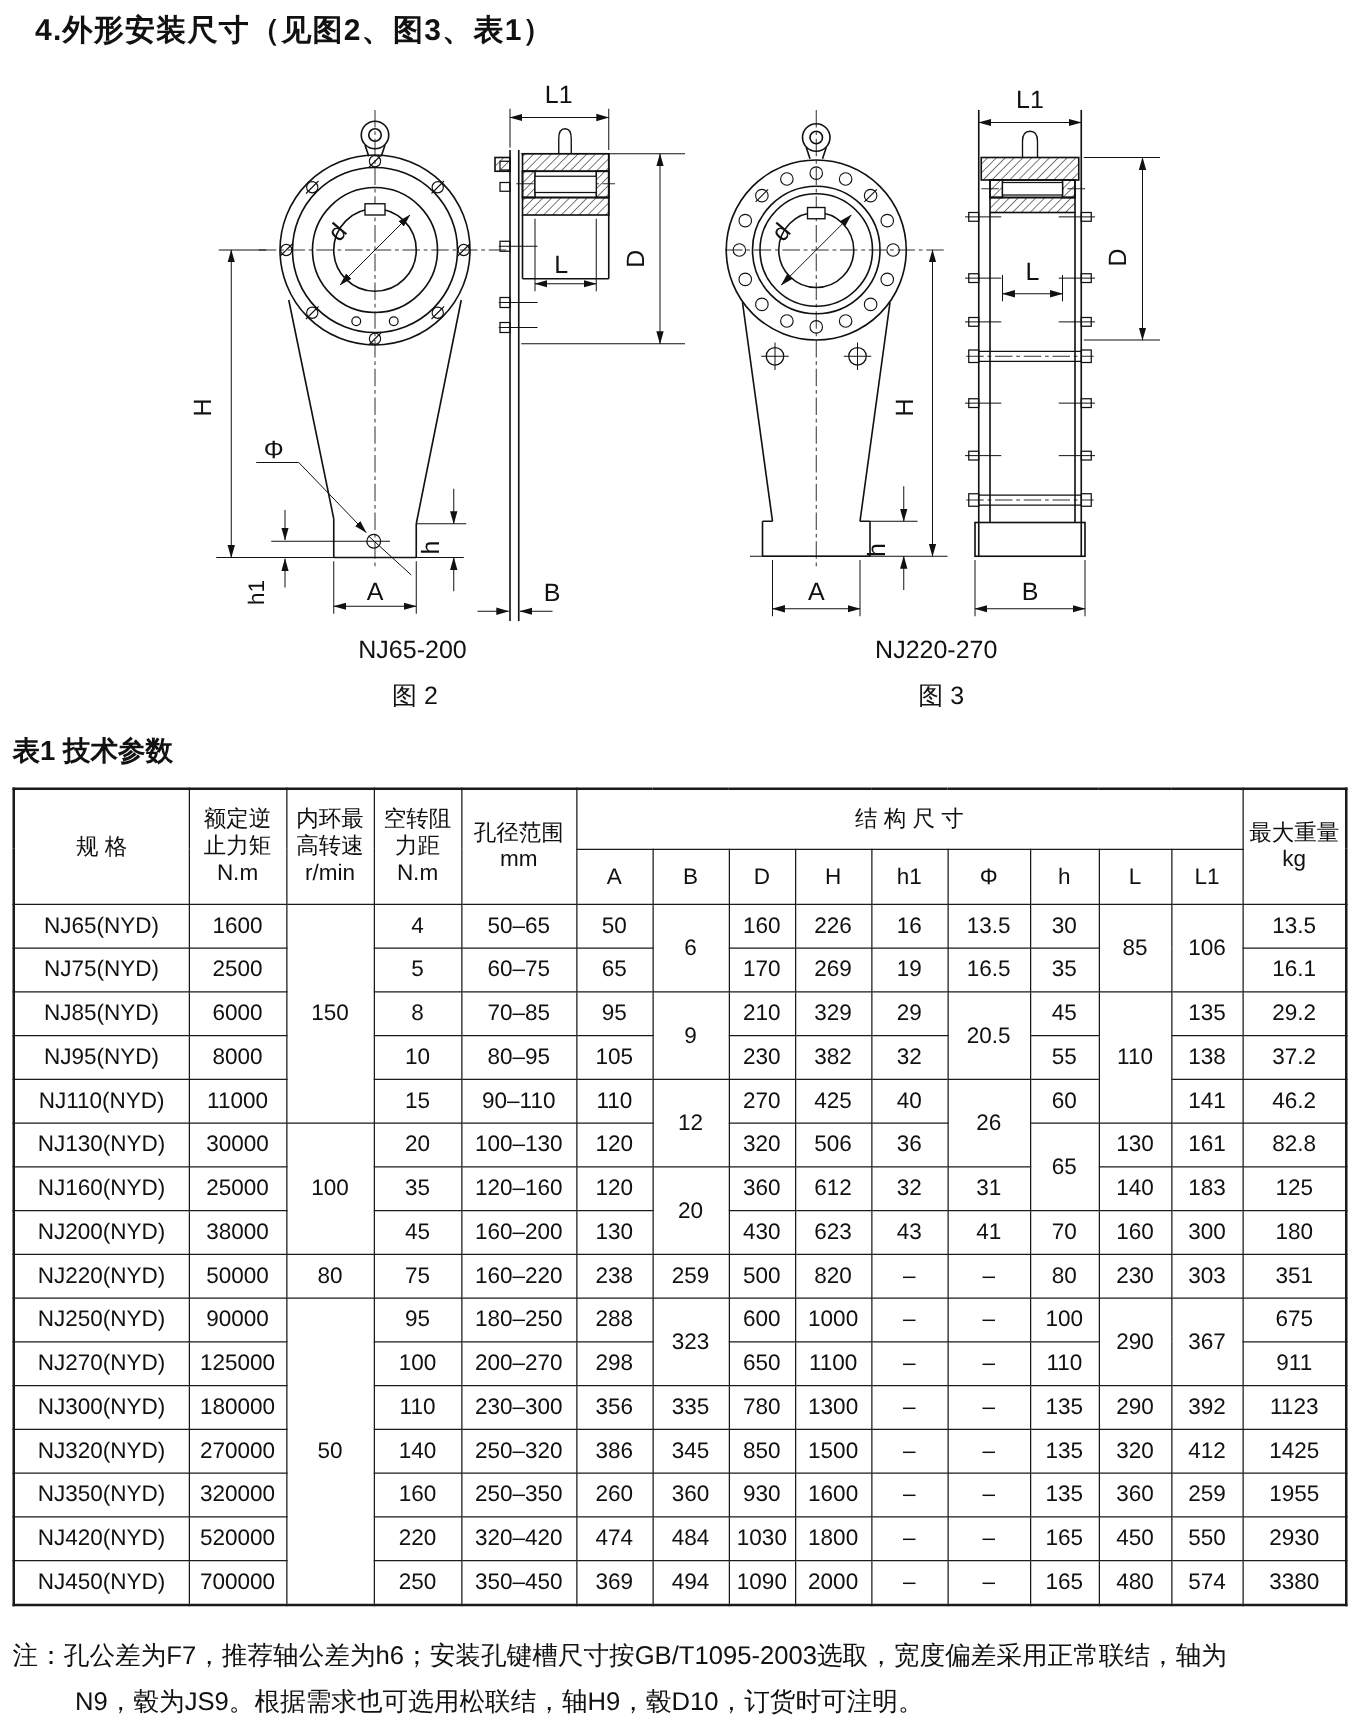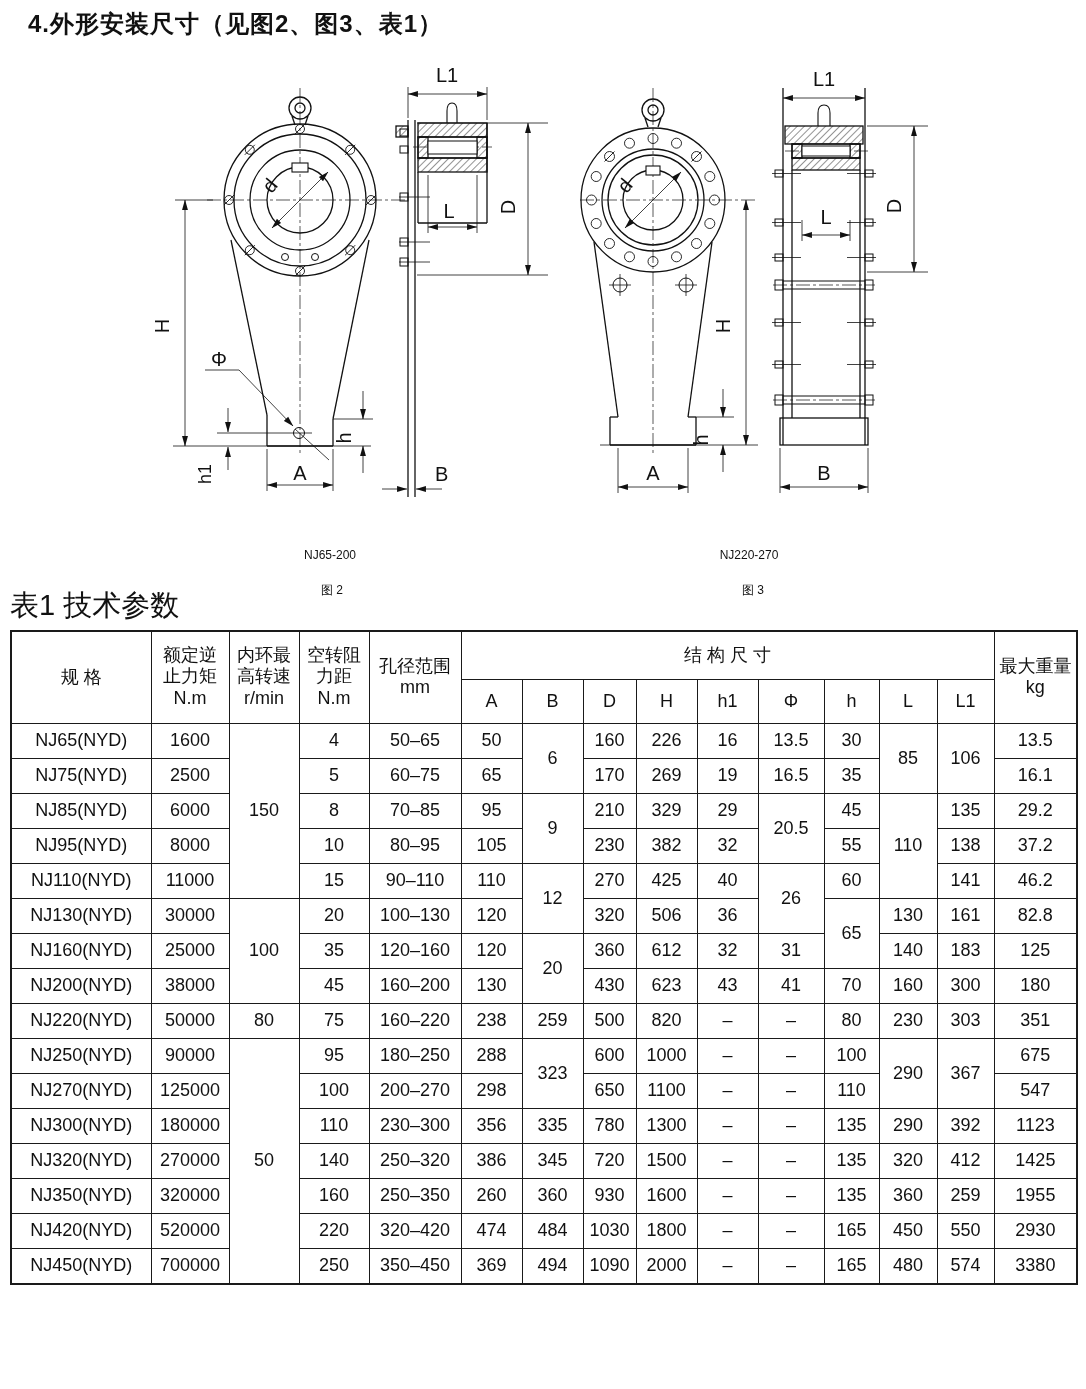--- a/index.html
+++ b/index.html
@@ -1,21 +1,21 @@
 <!DOCTYPE html>
 <html><head>
 <meta charset="utf-8">
 <style>
   html,body{margin:0;padding:0;background:#fff;}
   .page{position:relative;width:1086px;height:1389px;background:#fff;overflow:hidden;
         font-family:"Liberation Sans","DejaVu Sans",sans-serif;color:#111;padding-left:15px;}
   .page-title{position:absolute;left:28px;top:8px;font-size:24px;font-weight:bold;letter-spacing:1px;}
   .fig{position:absolute;}
-  .fig-caption{position:absolute;transform:translateX(-50%);font-size:12px;white-space:nowrap;margin-top:39px;}
-  .tbl-title{position:absolute;left:10px;top:586px;font-size:29px;font-weight:normal;}
+  .fig-caption{position:absolute;transform:translateX(-50%);font-size:20px;white-space:nowrap;}
+  .tbl-title{position:absolute;left:10px;top:586px;font-size:22px;font-weight:bold;}
   table.spec{position:absolute;left:10px;top:630px;width:1066px;border-collapse:collapse;
              table-layout:fixed;border:2px solid #1a1a1a;}
   table.spec th,table.spec td{border:1px solid #1a1a1a;font-weight:normal;text-align:center;
              vertical-align:middle;font-size:18px;padding:0;line-height:1.15;}
   table.spec thead tr.gr{height:48px;}
   table.spec thead tr.sub{height:44px;}
   table.spec tbody td{height:34px;}
   .hline{line-height:1.2;}
   .notes{position:absolute;left:10px;top:1306px;width:1070px;font-size:20.5px;line-height:37px;}
   .notes .l2{margin-left:50px;}
@@ -547,21 +547,21 @@
           <td>NJ270(NYD)</td>
           <td>125000</td>
           <td>100</td>
           <td>200–270</td>
           <td>298</td>
           <td>650</td>
           <td>1100</td>
           <td>–</td>
           <td>–</td>
           <td>110</td>
-          <td>547</td>
+          <td>911</td>
         </tr>
         <tr>
           <td>NJ300(NYD)</td>
           <td>180000</td>
           <td>110</td>
           <td>230–300</td>
           <td>356</td>
           <td>335</td>
           <td>780</td>
           <td>1300</td>
@@ -572,21 +572,21 @@
           <td>392</td>
           <td>1123</td>
         </tr>
         <tr>
           <td>NJ320(NYD)</td>
           <td>270000</td>
           <td>140</td>
           <td>250–320</td>
           <td>386</td>
           <td>345</td>
-          <td>720</td>
+          <td>850</td>
           <td>1500</td>
           <td>–</td>
           <td>–</td>
           <td>135</td>
           <td>320</td>
           <td>412</td>
           <td>1425</td>
         </tr>
         <tr>
           <td>NJ350(NYD)</td>
@@ -632,14 +632,18 @@
           <td>–</td>
           <td>–</td>
           <td>165</td>
           <td>480</td>
           <td>574</td>
           <td>3380</td>
         </tr>
       </tbody>
   </table>
 
+  <div class="notes">
+    <div class="l1">注：孔公差为F7，推荐轴公差为h6；安装孔键槽尺寸按GB/T1095-2003选取，宽度偏差采用正常联结，轴为</div>
+    <div class="l2">N9，毂为JS9。根据需求也可选用松联结，轴H9，毂D10，订货时可注明。</div>
+  </div>
 
 </div>
 
 </body></html>

